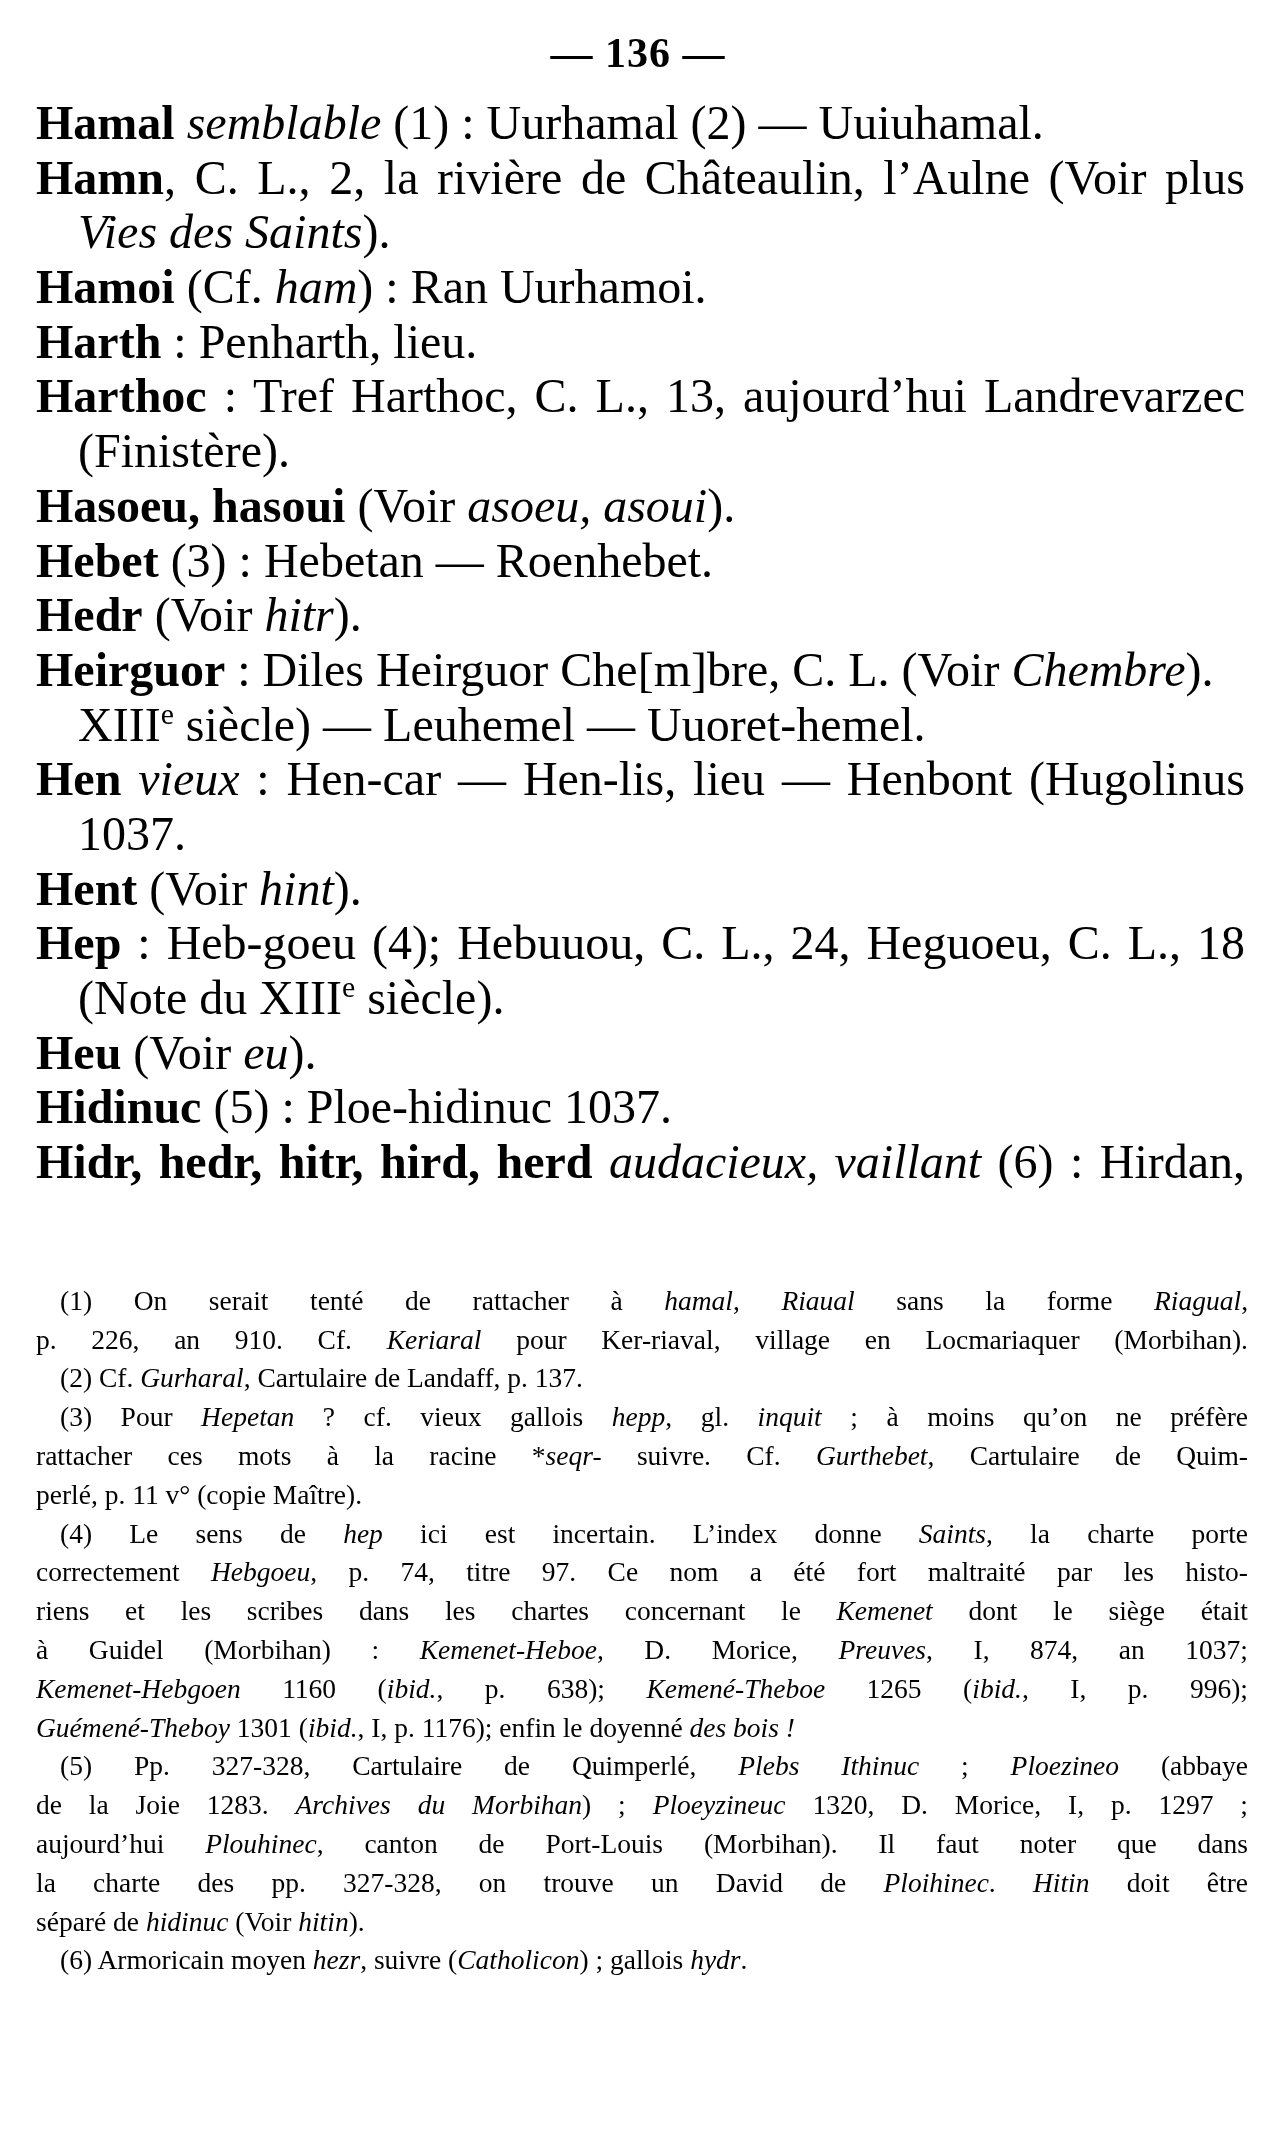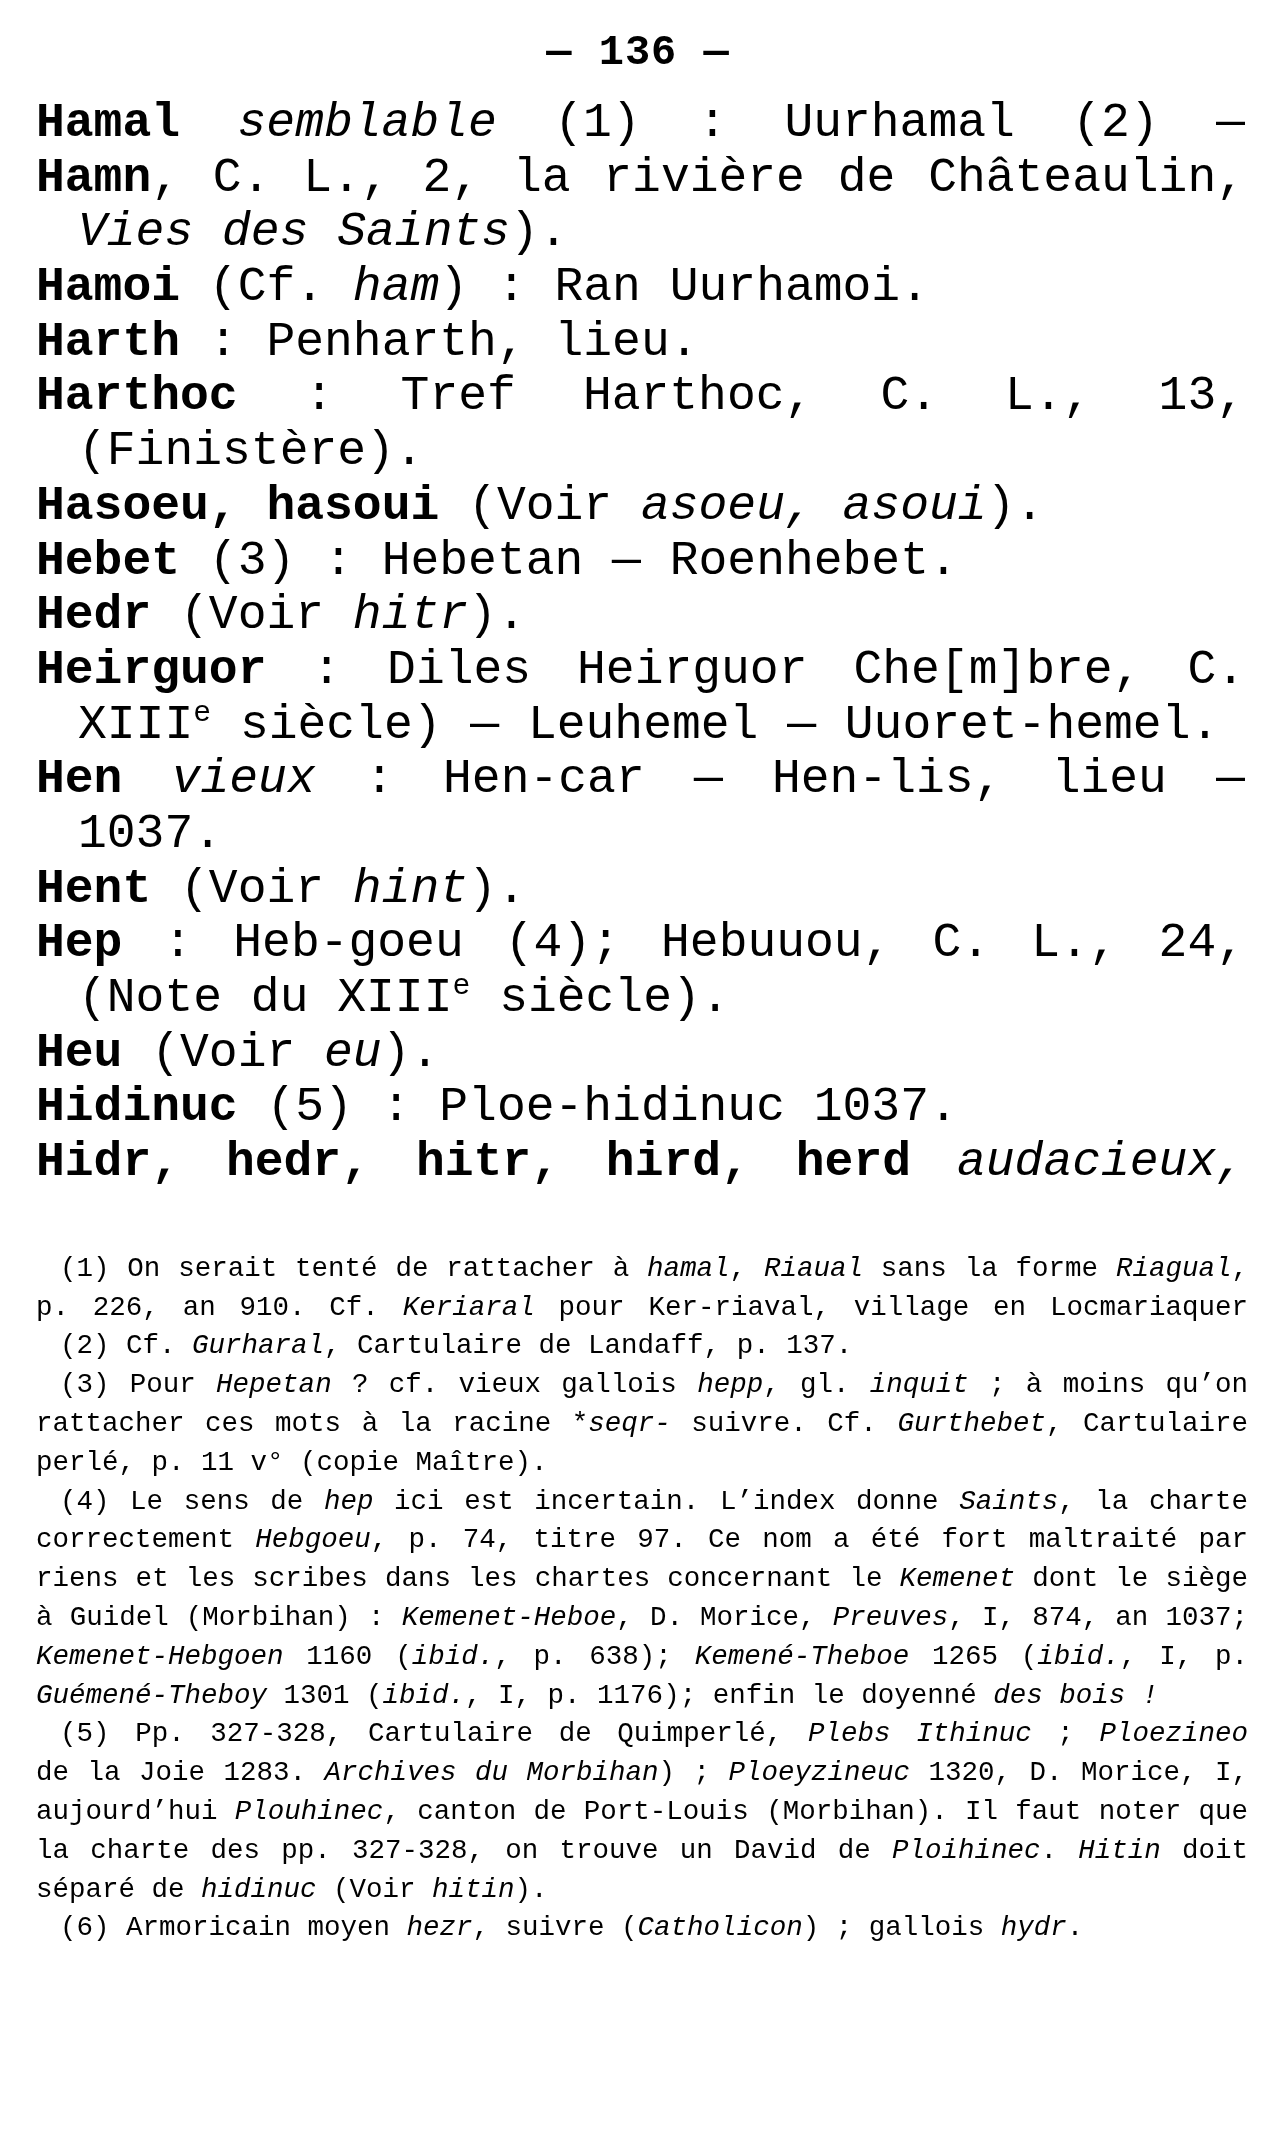--- a/index.html
+++ b/index.html
@@ -1,39 +1,39 @@
 <!DOCTYPE html>
 <html><head>
 <meta charset="utf-8">
 <style>
   html,body { margin:0; padding:0; background:#e8e8e8; }
   .sheet {
     position:relative;
     width:1276px; height:2139px;
     background:#ffffff;
     color:#000000;
-    font-family:Liberation Mono, monospace;
+    font-family:Liberation Serif, serif;
     overflow:hidden;
     margin:0 auto;
   }
   .pageno {
     padding-top:30px;
     text-align:center;
     font-weight:bold;
     font-size:42px;
     line-height:46px;
     letter-spacing:1px;
   }
   .main {
     margin:20px 31px 0 36px;
     font-size:48px;
   }
   .main .line { line-height:54.7px; height:54.7px; }
   .fns {
-    margin:60px 28px 0 36px;
+    margin:92px 28px 0 36px;
     font-size:27.5px;
   }
   .fns .line { line-height:38.8px; height:38.8px; }
   .line {
     text-align:justify;
     text-align-last:left;
     overflow:hidden;
     white-space:normal;
   }
   .line.jfull { text-align-last:justify; }

